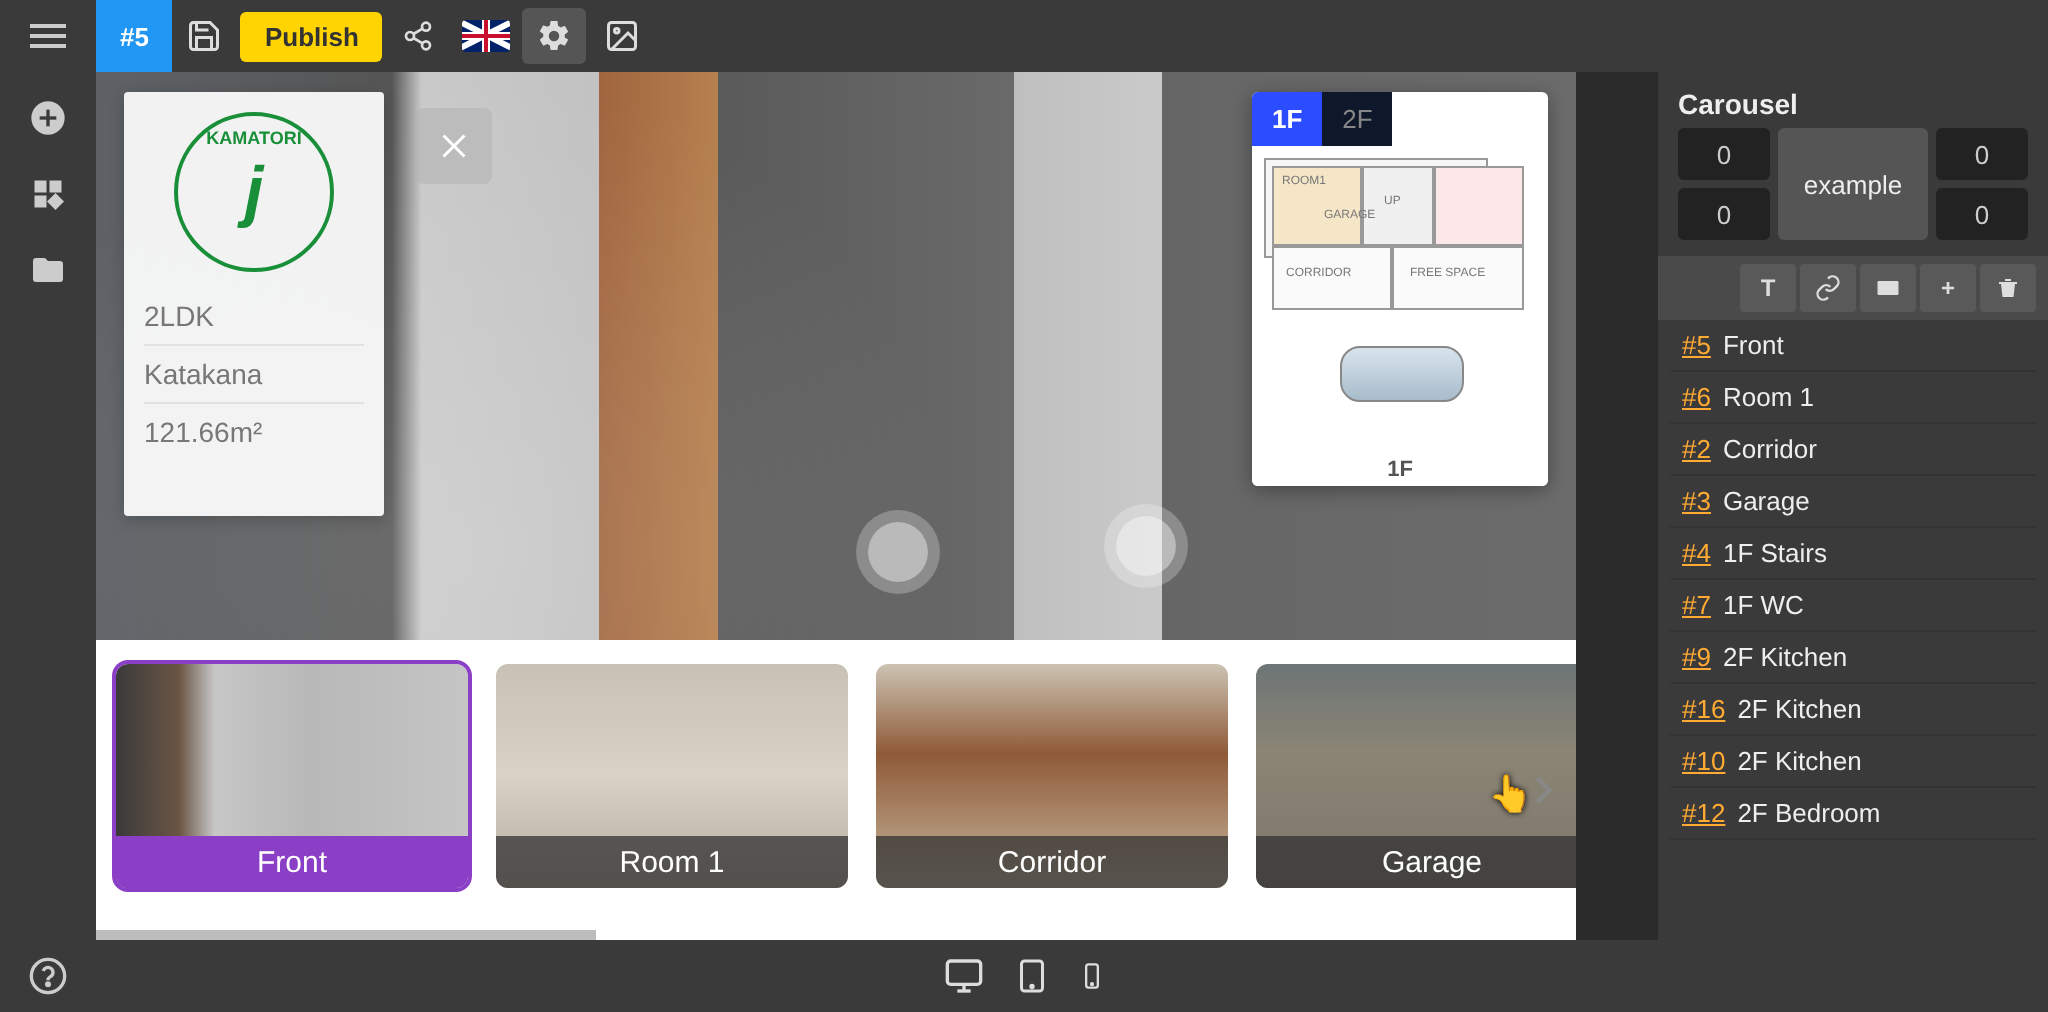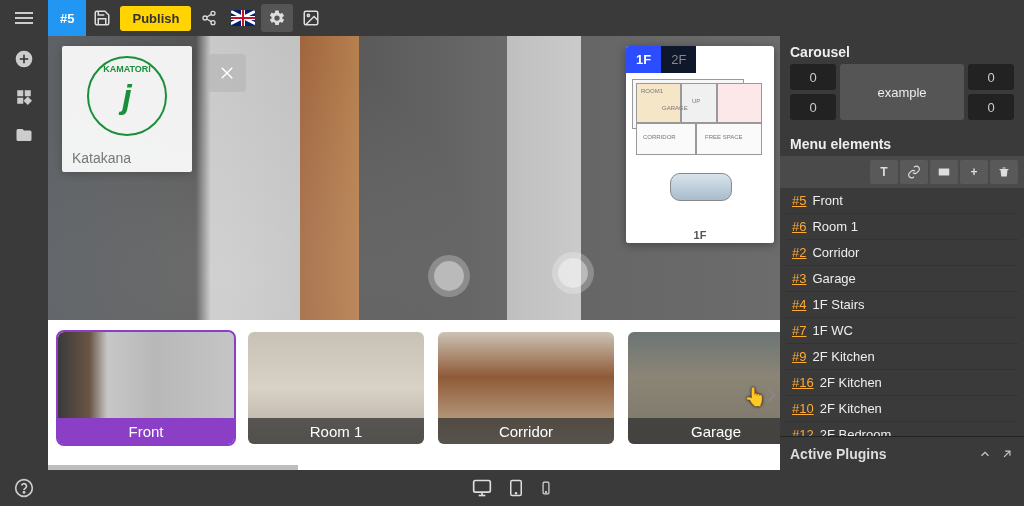--- a/index.html
+++ b/index.html
@@ -40,21 +40,21 @@
 .pano{position:absolute;inset:0;
   background:
     radial-gradient(circle at 25% 55%, rgba(255,255,255,0.15), transparent 40%),
     linear-gradient(90deg,#5e6266 0%, #555 20%, #c9c9c9 22%, #c2c2c2 34%, #a0653e 34%, #b6804f 42%, #5a5a5a 42%, #6a6a6a 62%, #bfbfbf 62%, #cacaca 72%, #666 72%, #6c6c6c 100%);
 }
 .hotspot{position:absolute;width:30px;height:30px;border-radius:50%;background:rgba(255,255,255,0.55);box-shadow:0 0 0 6px rgba(255,255,255,0.25);}
 .hs1{left:386px;top:225px;} .hs2{left:510px;top:222px;}
 .chev-down{position:absolute;left:388px;top:292px;width:40px;height:40px;border-radius:50%;background:#fff;display:flex;align-items:center;justify-content:center;color:#555;font-size:18px;box-shadow:0 2px 6px rgba(0,0,0,.3);}
 
 
-.info-panel{position:absolute;left:14px;top:10px;width:130px;background:rgba(255,255,255,0.92);border-radius:2px;padding:10px 10px 0;color:#555;box-shadow:0 2px 8px rgba(0,0,0,0.2);}
+.info-panel{position:absolute;left:14px;top:10px;width:130px;background:rgba(255,255,255,0.92);border-radius:2px;padding:10px 10px 28px;color:#555;box-shadow:0 2px 8px rgba(0,0,0,0.2);}
 .info-logo{width:80px;height:80px;border:2px solid #1a8f3a;border-radius:50%;margin:0 auto 8px;display:flex;align-items:center;justify-content:center;position:relative;}
 .info-logo .arc{position:absolute;inset:6px;border:0 solid;color:#1a8f3a;font-size:9px;font-weight:bold;display:flex;align-items:flex-start;justify-content:center;}
 .info-logo .j{font-size:34px;color:#1a8f3a;font-weight:bold;font-style:italic;}
 .info-row{padding:6px 0;border-top:1px solid #e2e2e2;font-size:14px;color:#777;}
 .info-row:first-of-type{border-top:none;}
 .info-close{position:absolute;left:160px;top:18px;width:38px;height:38px;border-radius:4px;background:rgba(180,180,180,0.6);display:flex;align-items:center;justify-content:center;color:#fff;font-size:20px;cursor:pointer;}
 
 
 .floorplan{position:absolute;right:14px;top:10px;width:148px;background:#fff;border-radius:3px;box-shadow:0 2px 10px rgba(0,0,0,0.35);overflow:hidden;}
 .fp-tabs{display:flex;}
@@ -84,21 +84,21 @@
 .th-room{background:linear-gradient(180deg,#c8c1b5 0%,#d8d2c7 50%,#b5ab9c 100%);}
 .th-corr{background:linear-gradient(180deg,#ccc3b4 0%,#8f5a38 40%,#c7b99f 100%);}
 .th-gar{background:linear-gradient(180deg,#6d7576 0%,#8b8575 40%,#7c766c 100%);}
 .carousel-next{position:absolute;right:2px;top:40px;width:30px;height:70px;display:flex;align-items:center;justify-content:center;color:#777;font-size:26px;cursor:pointer;}
 .scroll-ind{position:absolute;left:0;bottom:0;height:5px;width:250px;background:#bdbdbd;}
 
 
 .cursor{position:absolute;left:696px;top:350px;font-size:18px;color:#fff;text-shadow:0 0 3px #000;pointer-events:none;}
 
 
-.sidebar{position:absolute;top:36px;right:0;bottom:36px;width:244px;background:#3a3a3a;display:flex;flex-direction:column;overflow:hidden;margin-left:25px;}
+.sidebar{position:absolute;top:36px;right:0;bottom:36px;width:195px;background:#3a3a3a;display:flex;flex-direction:column;overflow:hidden;margin-left:25px;}
 .sb-section{padding:8px 10px 4px;font-weight:bold;font-size:14px;color:#eee;}
 .carousel-ctrl{display:grid;grid-template-columns:46px 1fr 46px;grid-template-rows:26px 26px;gap:4px;padding:0 10px 8px;}
 .cc-in{background:#222;border-radius:3px;display:flex;align-items:center;justify-content:center;color:#ccc;font-size:13px;}
 .cc-center{grid-row:1/3;grid-column:2;background:#555;border-radius:3px;display:flex;align-items:center;justify-content:center;color:#eee;text-align:right;}
 .menu-tools{display:flex;gap:2px;padding:4px 6px;background:#4a4a4a;justify-content:flex-end;}
 .mt-btn{width:28px;height:24px;background:#595959;border-radius:2px;display:flex;align-items:center;justify-content:center;color:#ddd;cursor:pointer;font-size:12px;}
 .menu-list{flex:1;overflow:hidden;padding:0 6px;}
 .menu-item{padding:5px 6px;display:flex;align-items:center;gap:6px;color:#eee;font-size:13px;border-bottom:1px solid #333;cursor:pointer;}
 .menu-item .tag{color:#ffaa33;text-decoration:underline;}
 .active-plugins{height:34px;border-top:1px solid #222;display:flex;align-items:center;padding:0 10px;font-size:14px;font-weight:bold;color:#ddd;gap:8px;}
@@ -189,21 +189,23 @@
         <polyline points="6 9 12 15 18 9"></polyline>
       </svg>
   </div>
 
   <div class="info-panel">
     <div class="info-logo">
       <div class="arc">KAMATORI</div>
       <div class="j">j</div>
     </div>
     <div id="info-rows">
+        <div class="info-row">2LDK</div>
         <div class="info-row">Katakana</div>
+        <div class="info-row">121.66m²</div>
       </div>
   </div>
   <div class="info-close">
     <svg width="18" height="18" viewBox="0 0 24 24" stroke="#fff" stroke-width="2">
         <line x1="5" y1="5" x2="19" y2="19"></line>
         <line x1="19" y1="5" x2="5" y2="19"></line>
       </svg>
   </div>
 
   <div class="floorplan">
@@ -262,21 +264,20 @@
 <div class="sidebar">
   <div class="sb-section">Carousel</div>
   <div class="carousel-ctrl">
     <div class="cc-in">0</div>
     <div class="cc-center">example</div>
     <div class="cc-in">0</div>
     <div class="cc-in">0</div>
     <div class="cc-in" style="grid-column:3">0</div>
   </div>
 
-  <div class="sb-section">Menu elements</div>
   <div class="menu-tools">
     <div class="mt-btn">
         <b>T</b>
       </div>
     <div class="mt-btn">
       <svg width="14" height="14" viewBox="0 0 24 24" fill="none" stroke="#ddd" stroke-width="2">
           <path d="M10 13a5 5 0 0 0 7 0l3-3a5 5 0 0 0-7-7l-1 1"></path>
           <path d="M14 11a5 5 0 0 0-7 0l-3 3a5 5 0 0 0 7 7l1-1"></path>
         </svg>
     </div>
@@ -330,35 +331,20 @@
       <div class="menu-item">
         <span class="tag">#10</span>
         <span>2F Kitchen</span>
       </div>
       <div class="menu-item">
         <span class="tag">#12</span>
         <span>2F Bedroom</span>
       </div>
     </div>
 
-  <div class="active-plugins">
-    <span>Active Plugins</span>
-    <span class="ap-spacer"></span>
-    <span>
-        <svg width="14" height="14" viewBox="0 0 24 24" fill="none" stroke="#ccc" stroke-width="2">
-          <polyline points="6 15 12 9 18 15"></polyline>
-        </svg>
-      </span>
-    <span>
-        <svg width="14" height="14" viewBox="0 0 24 24" fill="none" stroke="#ccc" stroke-width="2">
-          <line x1="7" y1="17" x2="17" y2="7"></line>
-          <polyline points="9 7 17 7 17 15"></polyline>
-        </svg>
-      </span>
-  </div>
 </div>
 
 <div class="bottombar">
   <div class="help-btn">
     <svg width="20" height="20" viewBox="0 0 24 24" fill="none" stroke="#ccc" stroke-width="2">
         <circle cx="12" cy="12" r="10"></circle>
         <path d="M9.1 9a3 3 0 1 1 4.2 3.5c-.9.5-1.3 1-1.3 2"></path>
         <circle cx="12" cy="17" r="0.8" fill="#ccc"></circle>
       </svg>
   </div>

